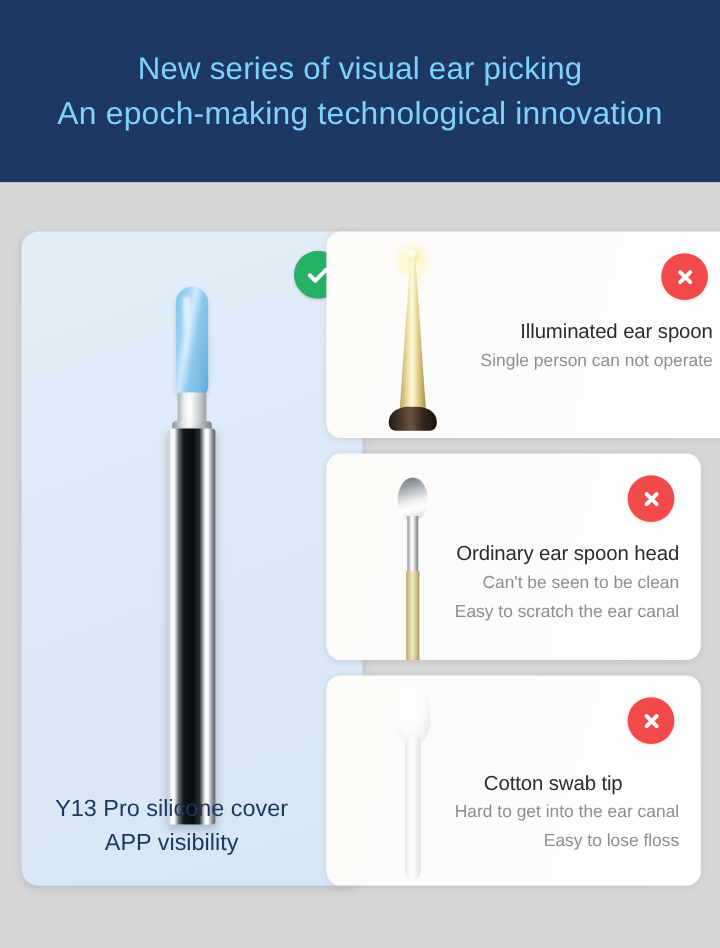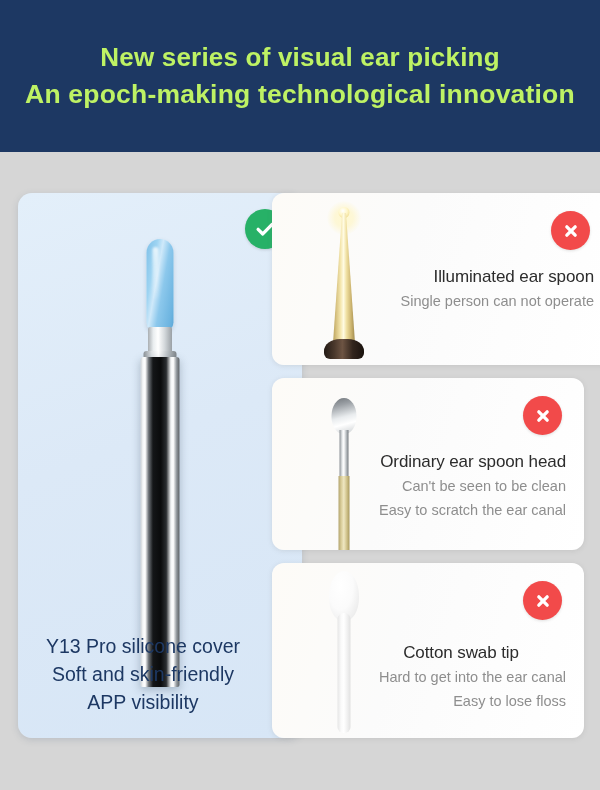--- a/index.html
+++ b/index.html
@@ -27,25 +27,25 @@
     left: 0; top: 0;
     width: 600px;
     height: 152px;
     background: #1d3863;
     display: flex;
     flex-direction: column;
     align-items: center;
     justify-content: center;
   }
   .banner-line {
-    color: #bef264;
+    color: #7dd3fc;
     font-size: 26px;
     line-height: 37px;
     letter-spacing: 0.2px;
-    font-weight: 700;
+    font-weight: 400;
     white-space: nowrap;
   }
   .banner-line.l2 { font-size: 26.5px; }
 
   
   .body-area {
     position: absolute;
     left: 0; top: 152px;
     width: 600px;
     height: 638px;
@@ -362,21 +362,20 @@
 
       <div class="device">
         <div class="dev-tip"></div>
         <div class="dev-collar"></div>
         <div class="dev-ring"></div>
         <div class="dev-body"></div>
       </div>
 
       <div class="hero-caption">
         <div>Y13 Pro silicone cover</div>
-        <div>Soft and skin-friendly</div>
         <div>APP visibility</div>
       </div>
     </div>
 
     <div class="right-col">
 
       <div class="rcard c1">
         <div class="prod">
           <div class="gold-glow"></div>
           <div class="gold-bulb"></div>

